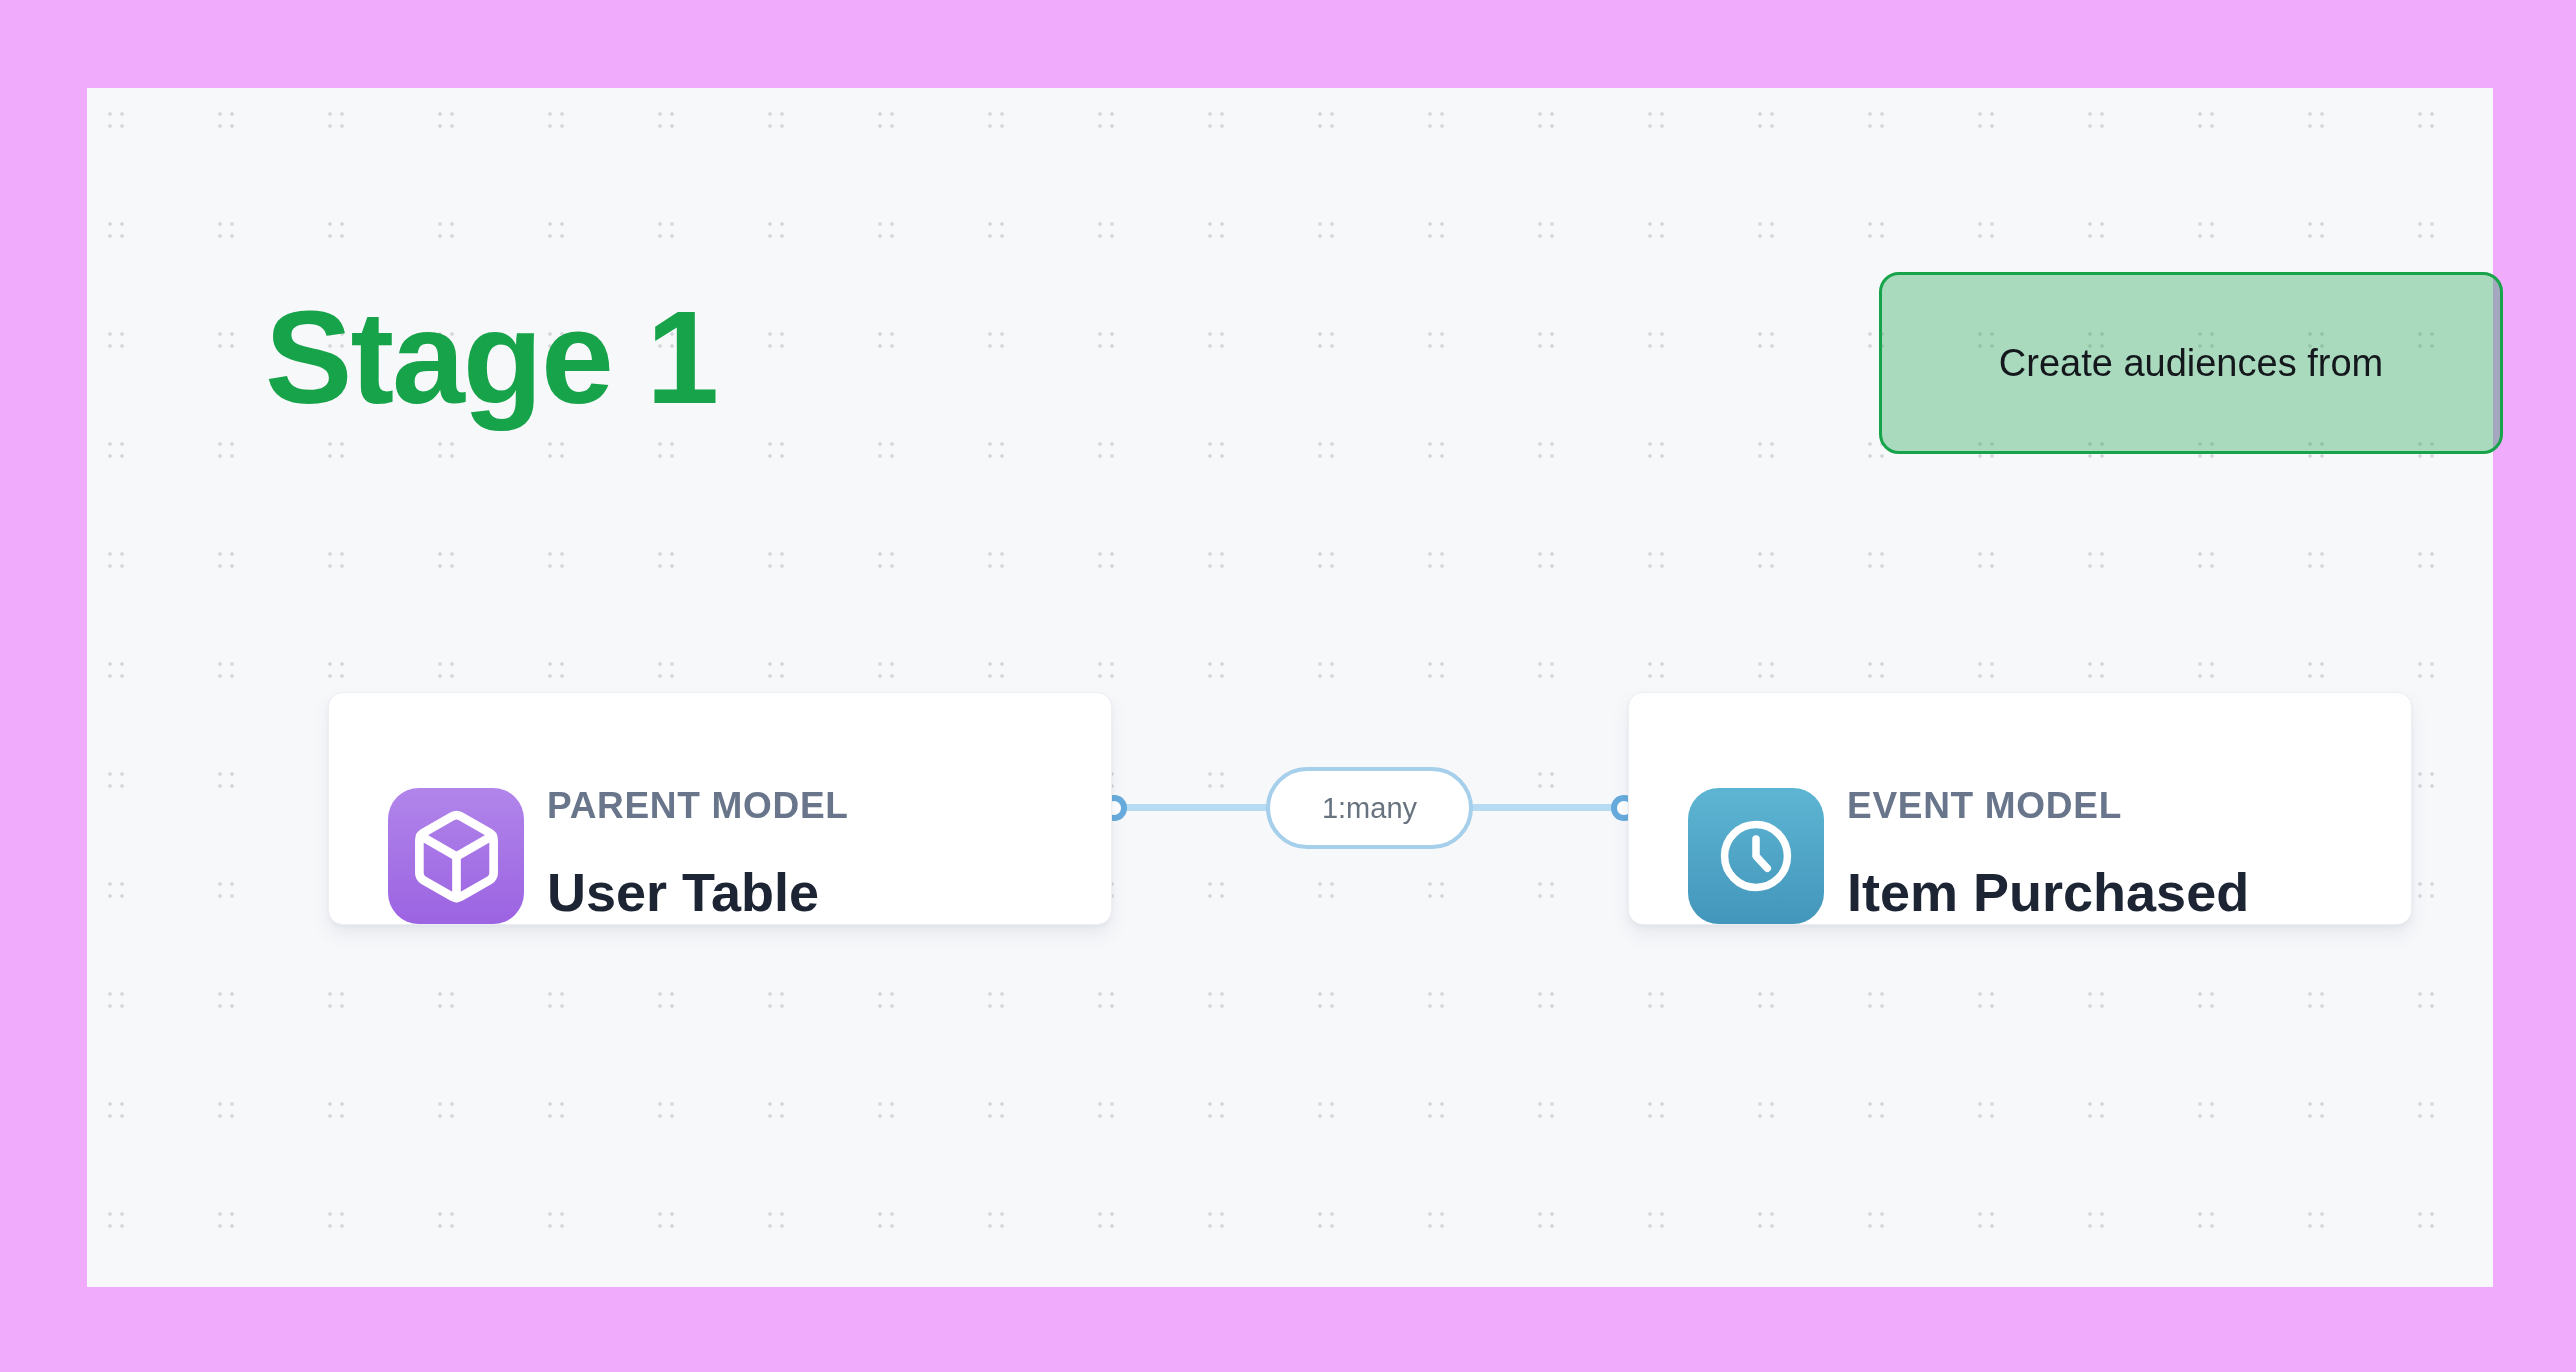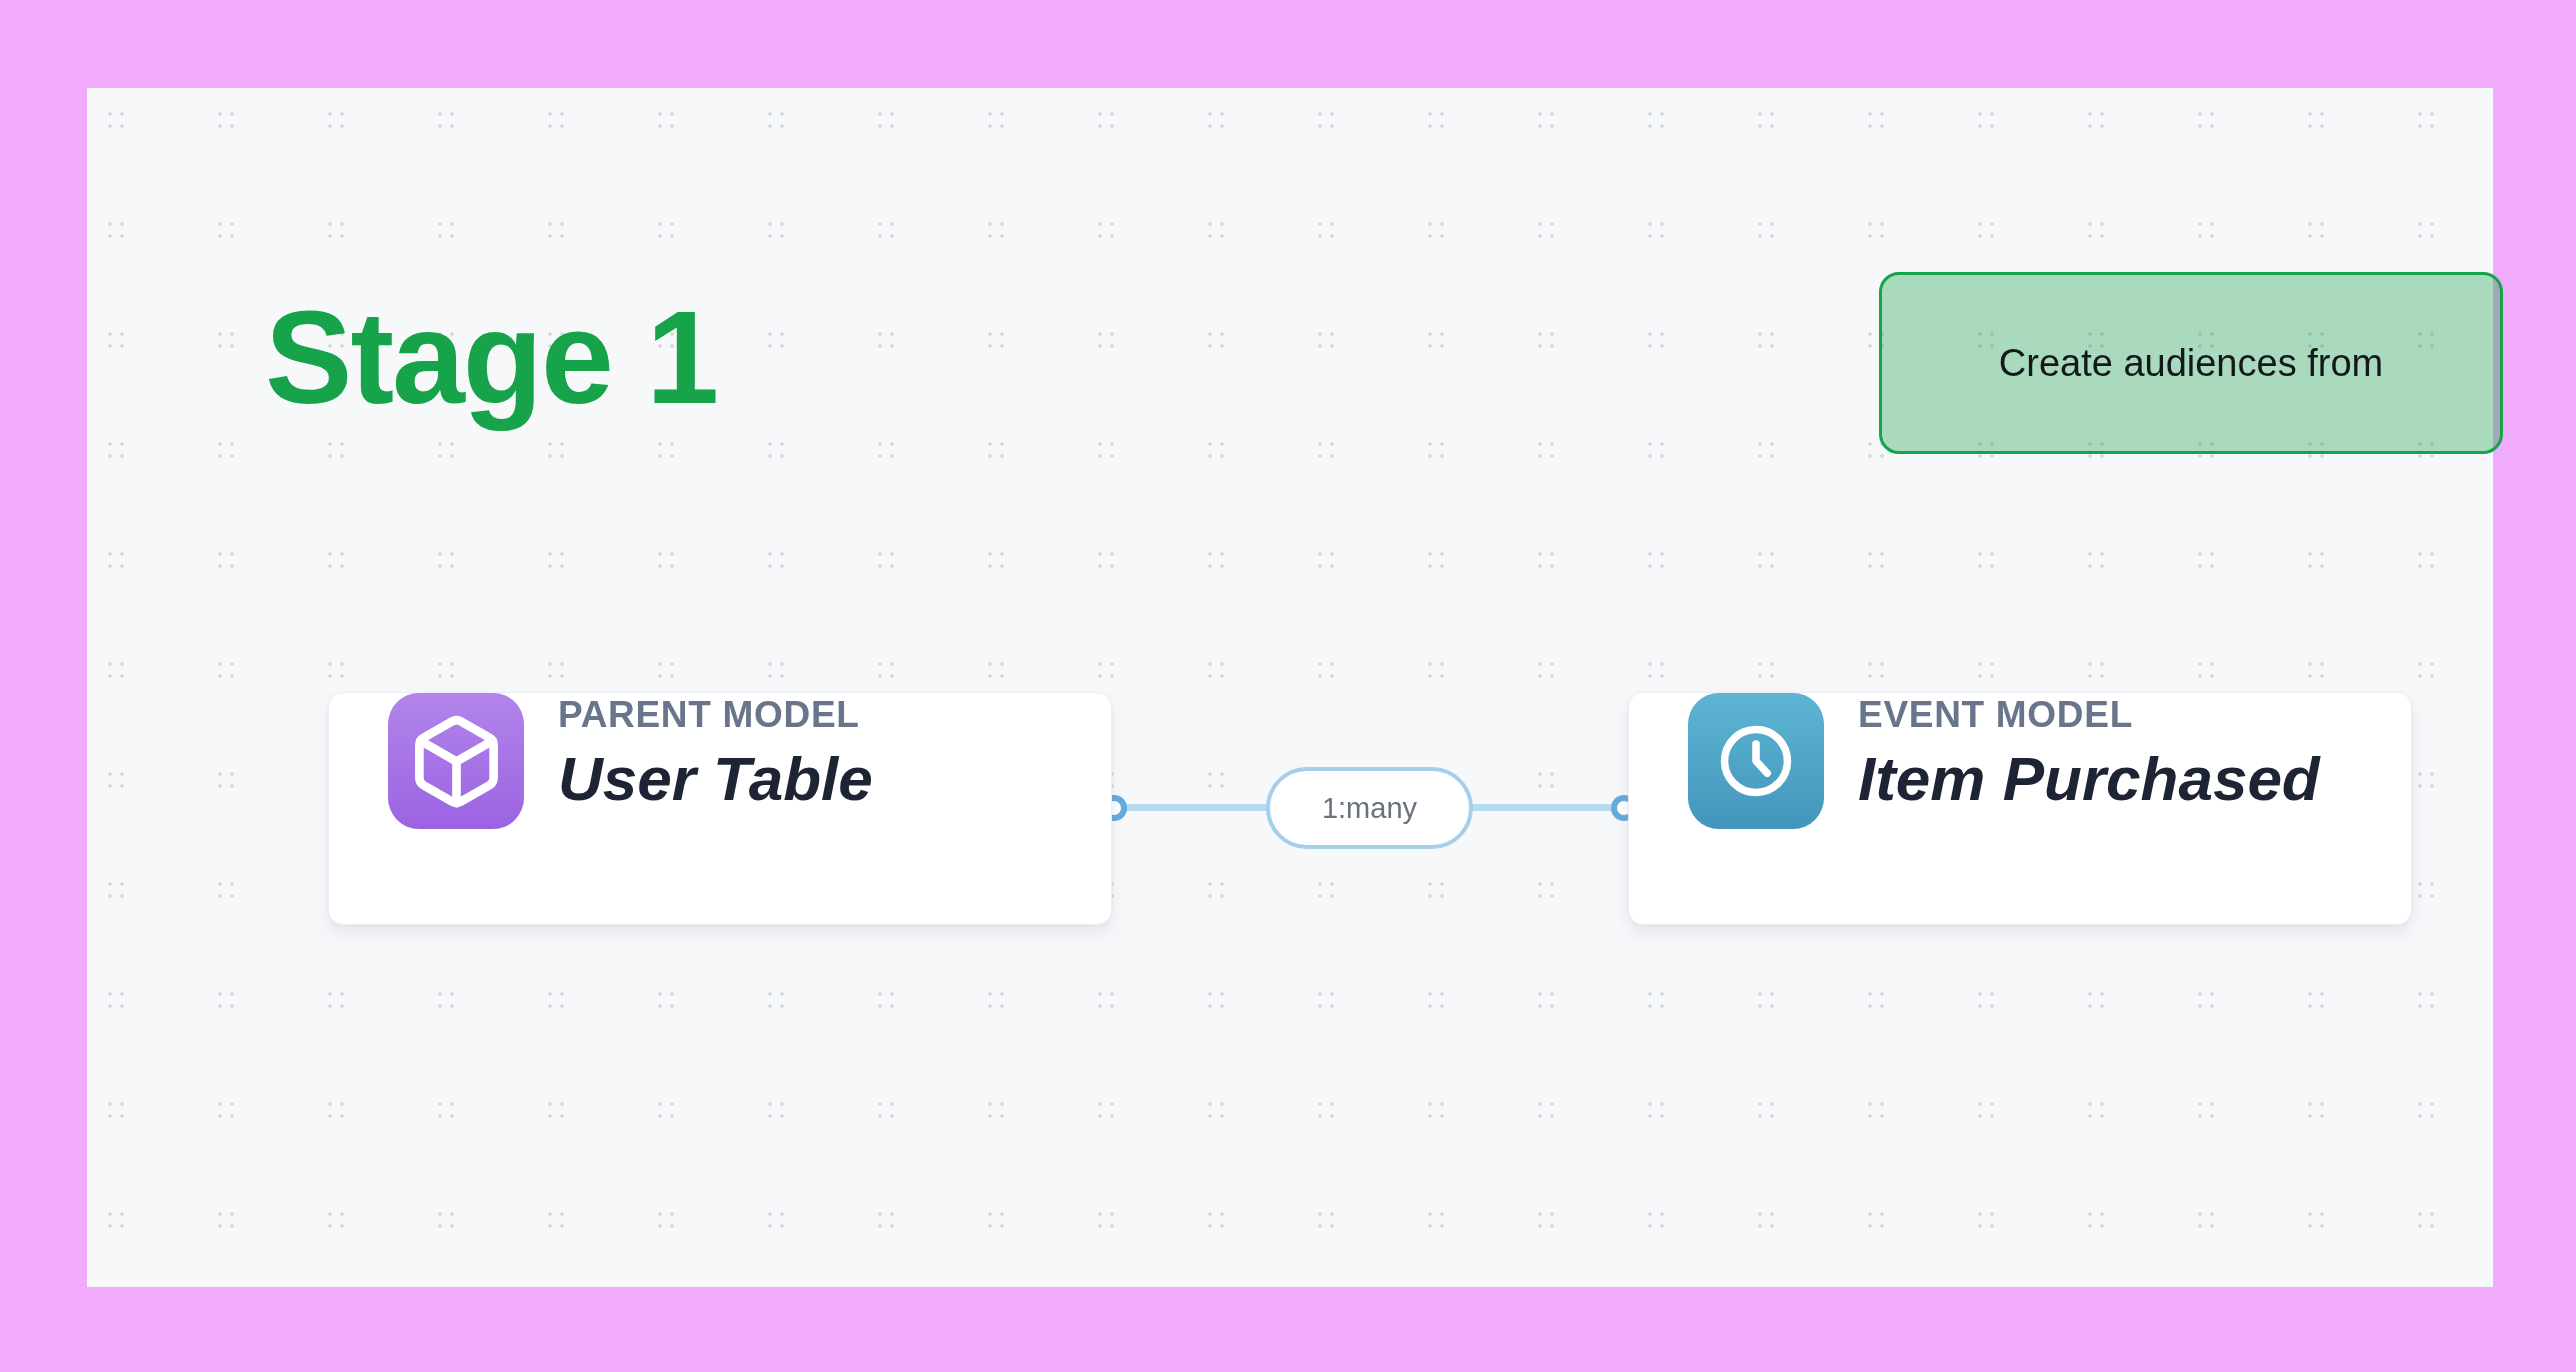--- a/index.html
+++ b/index.html
@@ -27,38 +27,38 @@
     position:absolute;left:1792px;top:184px;width:624px;height:182px;
     box-sizing:border-box;border:3.4px solid #16a34a;border-radius:20px;
     background:rgba(22,163,74,0.35);
     display:flex;flex-direction:column;align-items:center;justify-content:center;
     color:#14181d;font-size:38px;line-height:56px;text-align:center;
   }
   .node-card{
     position:absolute;top:604px;width:784px;height:233px;box-sizing:border-box;
     background:#ffffff;border:1.3px solid #eceef3;border-radius:14.8px;
     box-shadow:0 9.4px 17.4px rgba(90,104,140,0.10), 0 2px 4px rgba(90,104,140,0.06);
-    display:flex;align-items:flex-start;padding-left:59px;gap:34px;
+    display:flex;align-items:flex-end;padding-left:59px;gap:23px;
   }
   .node-card.parent{left:241px;}
   .node-card.event{left:1541px;}
   .icon-tile{
     width:136px;height:136px;border-radius:31px;flex:0 0 auto;
     display:flex;align-items:center;justify-content:center;
   }
   .icon-tile.purple{background:linear-gradient(180deg,#b185ea 0%,#9c63e2 100%);}
   .icon-tile.teal{background:linear-gradient(180deg,#5db5d3 0%,#4396bb 100%);}
   .node-text{display:flex;flex-direction:column;justify-content:center;}
   .node-type{
     font-size:37px;line-height:44px;font-weight:600;letter-spacing:0.7px;
     color:#68758a;white-space:nowrap;
   }
   .node-name{
-    margin-top:10px;font-size:62px;line-height:63px;font-weight:700;
-    color:#1d2534;white-space:nowrap;font-style:italic;
+    margin-top:33px;font-size:54px;line-height:63px;font-weight:700;
+    color:#1d2534;white-space:nowrap;
   }
   
   .edge-line{
     position:absolute;left:1027px;top:716px;width:510px;height:6.7px;
     background:#b7dbf2;border-radius:3.4px;
   }
   .edge-ring{
     position:absolute;width:25.5px;height:25.5px;box-sizing:border-box;
     border:6.7px solid #66abdc;background:#ffffff;border-radius:50%;
   }

